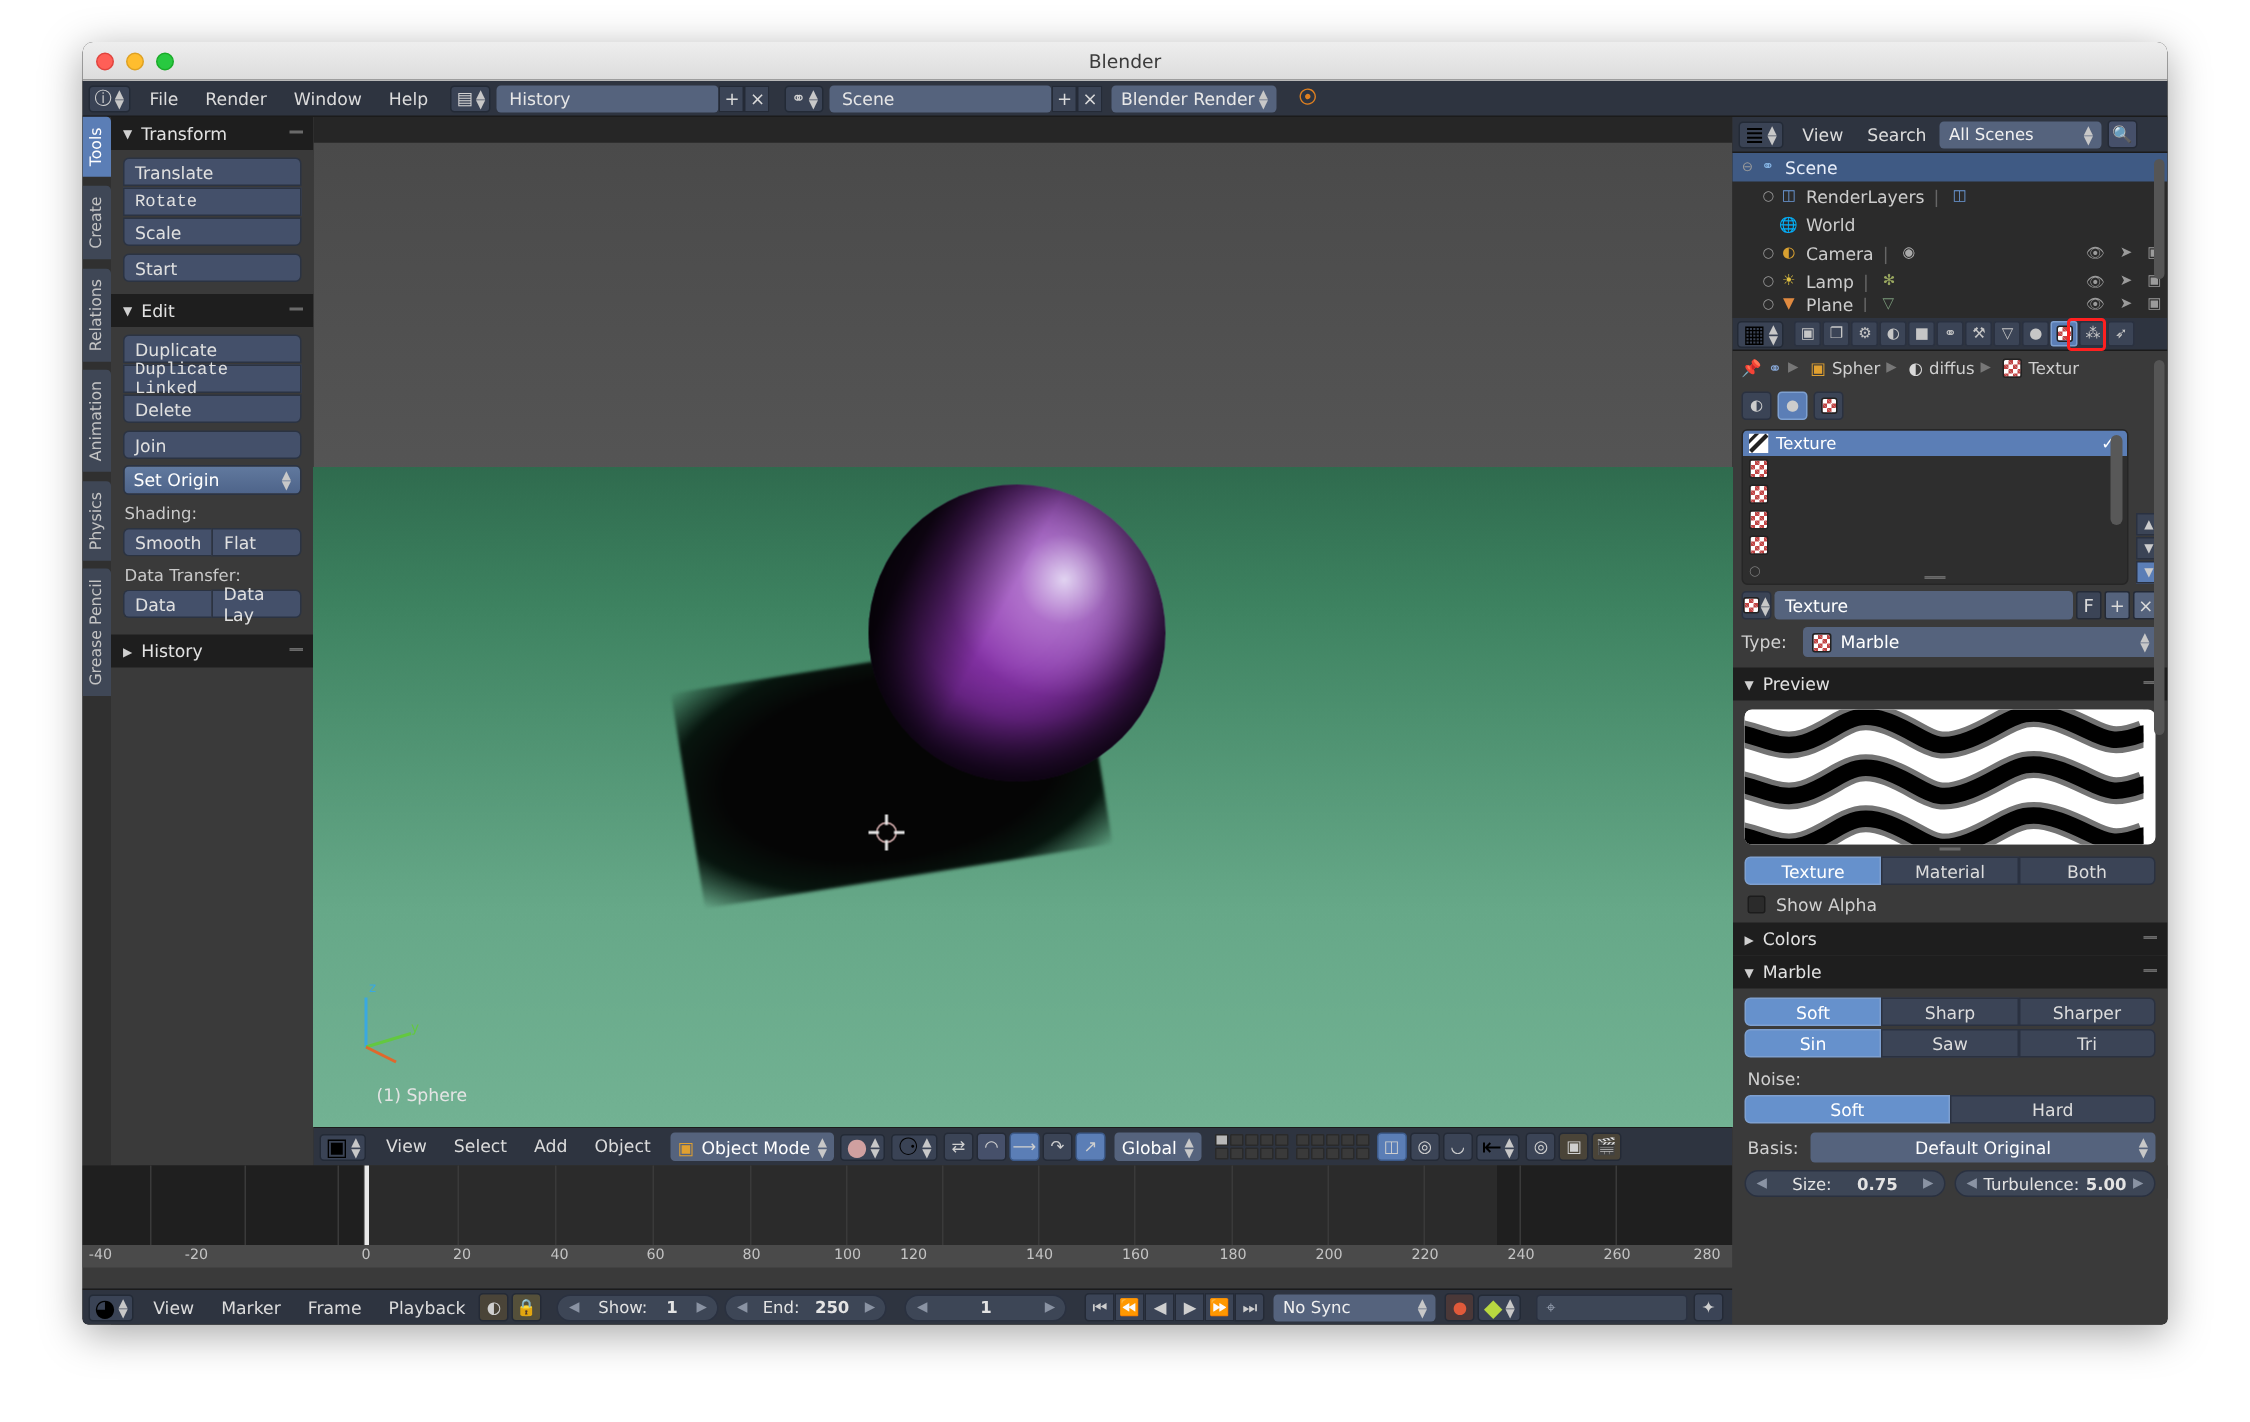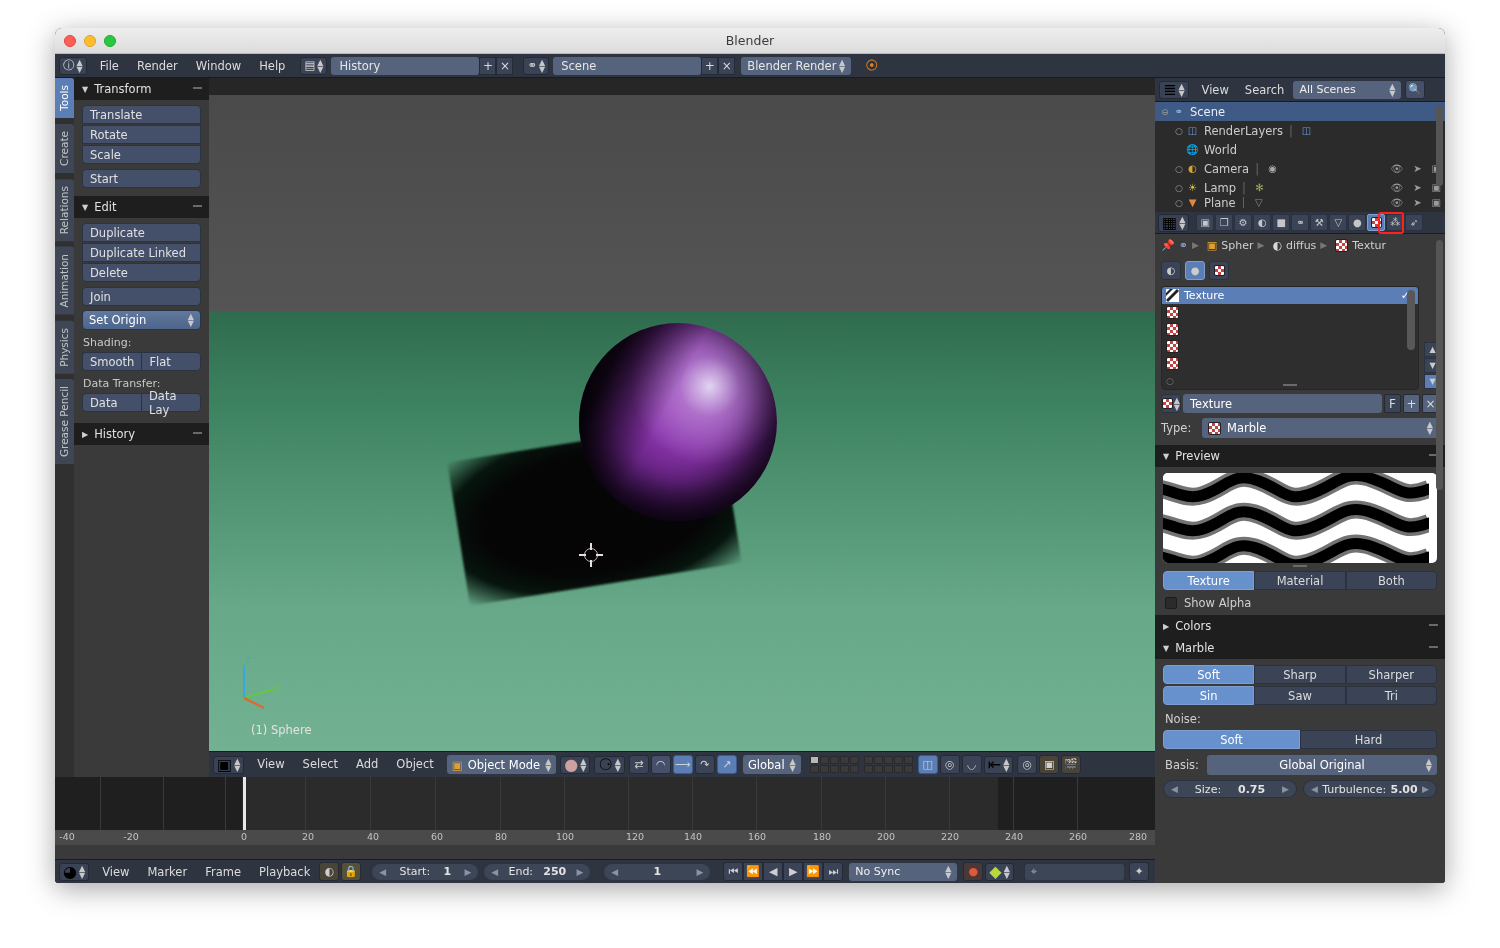--- a/index.html
+++ b/index.html
@@ -91,21 +91,21 @@
   .phead .grip { position: absolute; right: 7px; top: 9px; width: 9px; height: 2px;
     border-top: 1px solid #6a6a6a; border-bottom: 1px solid #6a6a6a; }
   .tri { font-size: 8px; color: #d0d0d0; }
   .pbody { padding: 5px 8px 7px 8px; }
   .btn {
     background: #44506a; border: 1px solid #2b3342; color: #e0e0e0;
     font-size: 11.5px; height: 19px; display: flex; align-items: center;
     padding: 0 7px; cursor: pointer; margin-bottom: 1px;
   }
   .btn.top { border-radius: 4px 4px 0 0; }
-  .btn.mid { border-radius: 0; }
+  .btn.mid { border-radius: 0; font-family: Liberation Mono, monospace; }
   .btn.bot { border-radius: 0 0 4px 4px; }
   .btn.solo { border-radius: 4px; }
   .group { margin-bottom: 5px; }
   .drop {
     background: linear-gradient(#61799e,#4e648a); border: 1px solid #2b3342;
     color: #fff; font-size: 11.5px; height: 20px; border-radius: 4px;
     display: flex; align-items: center; justify-content: space-between;
     padding: 0 6px; cursor: pointer;
   }
   .lbl { font-size: 11px; color: #c9c9c9; margin: 6px 0 3px 1px; }
@@ -625,21 +625,21 @@
         </div>
         <div class="tl-ruler">
           <div class="tl-tick" style="left:12px">-40</div>
           <div class="tl-tick" style="left:76px">-20</div>
           <div class="tl-tick" style="left:189px">0</div>
           <div class="tl-tick" style="left:253px">20</div>
           <div class="tl-tick" style="left:318px">40</div>
           <div class="tl-tick" style="left:382px">60</div>
           <div class="tl-tick" style="left:446px">80</div>
           <div class="tl-tick" style="left:510px">100</div>
-          <div class="tl-tick" style="left:580px">120</div>
+          <div class="tl-tick" style="left:554px">120</div>
           <div class="tl-tick" style="left:638px">140</div>
           <div class="tl-tick" style="left:702px">160</div>
           <div class="tl-tick" style="left:767px">180</div>
           <div class="tl-tick" style="left:831px">200</div>
           <div class="tl-tick" style="left:895px">220</div>
           <div class="tl-tick" style="left:959px">240</div>
           <div class="tl-tick" style="left:1023px">260</div>
           <div class="tl-tick" style="left:1083px">280</div>
         </div>
 
@@ -653,21 +653,21 @@
           </div>
           <div class="mnu" style="line-height:18px">View</div>
           <div class="mnu" style="line-height:18px">Marker</div>
           <div class="mnu" style="line-height:18px">Frame</div>
           <div class="mnu" style="line-height:18px">Playback</div>
           <div class="mini" style="background:#4a4438">◐</div>
           <div class="mini" style="background:#55503a">🔒</div>
 
           <div class="numfield" style="margin-left:8px">
             <span class="arrl">◀</span>
-            <span>Start:</span>
+            <span>Show:</span>
             <span class="nv">1</span>
             <span class="arrr">▶</span>
           </div>
           <div class="numfield" style="margin-left:4px">
             <span class="arrl">◀</span>
             <span>End:</span>
             <span class="nv">250</span>
             <span class="arrr">▶</span>
           </div>
           <div class="numfield" style="margin-left:12px;justify-content:space-between">
@@ -963,21 +963,21 @@
 
           <div class="noise-lbl">Noise:</div>
           <div class="seg2">
             <div class="s sel">Soft</div>
             <div class="s">Hard</div>
           </div>
 
           <div class="basisrow">
             <span style="font-size:11.5px;color:#d0d0d0">Basis:</span>
             <div class="basisfield">
-              <span>Global Original</span>
+              <span>Default Original</span>
               <span class="arrows" style="position:absolute;right:5px">
                     <span>▲</span>
                     <span>▼</span>
                   </span>
             </div>
           </div>
 
           <div class="nrow">
             <div class="numfield" style="flex:1;min-width:0">
               <span class="arrl">◀</span>

